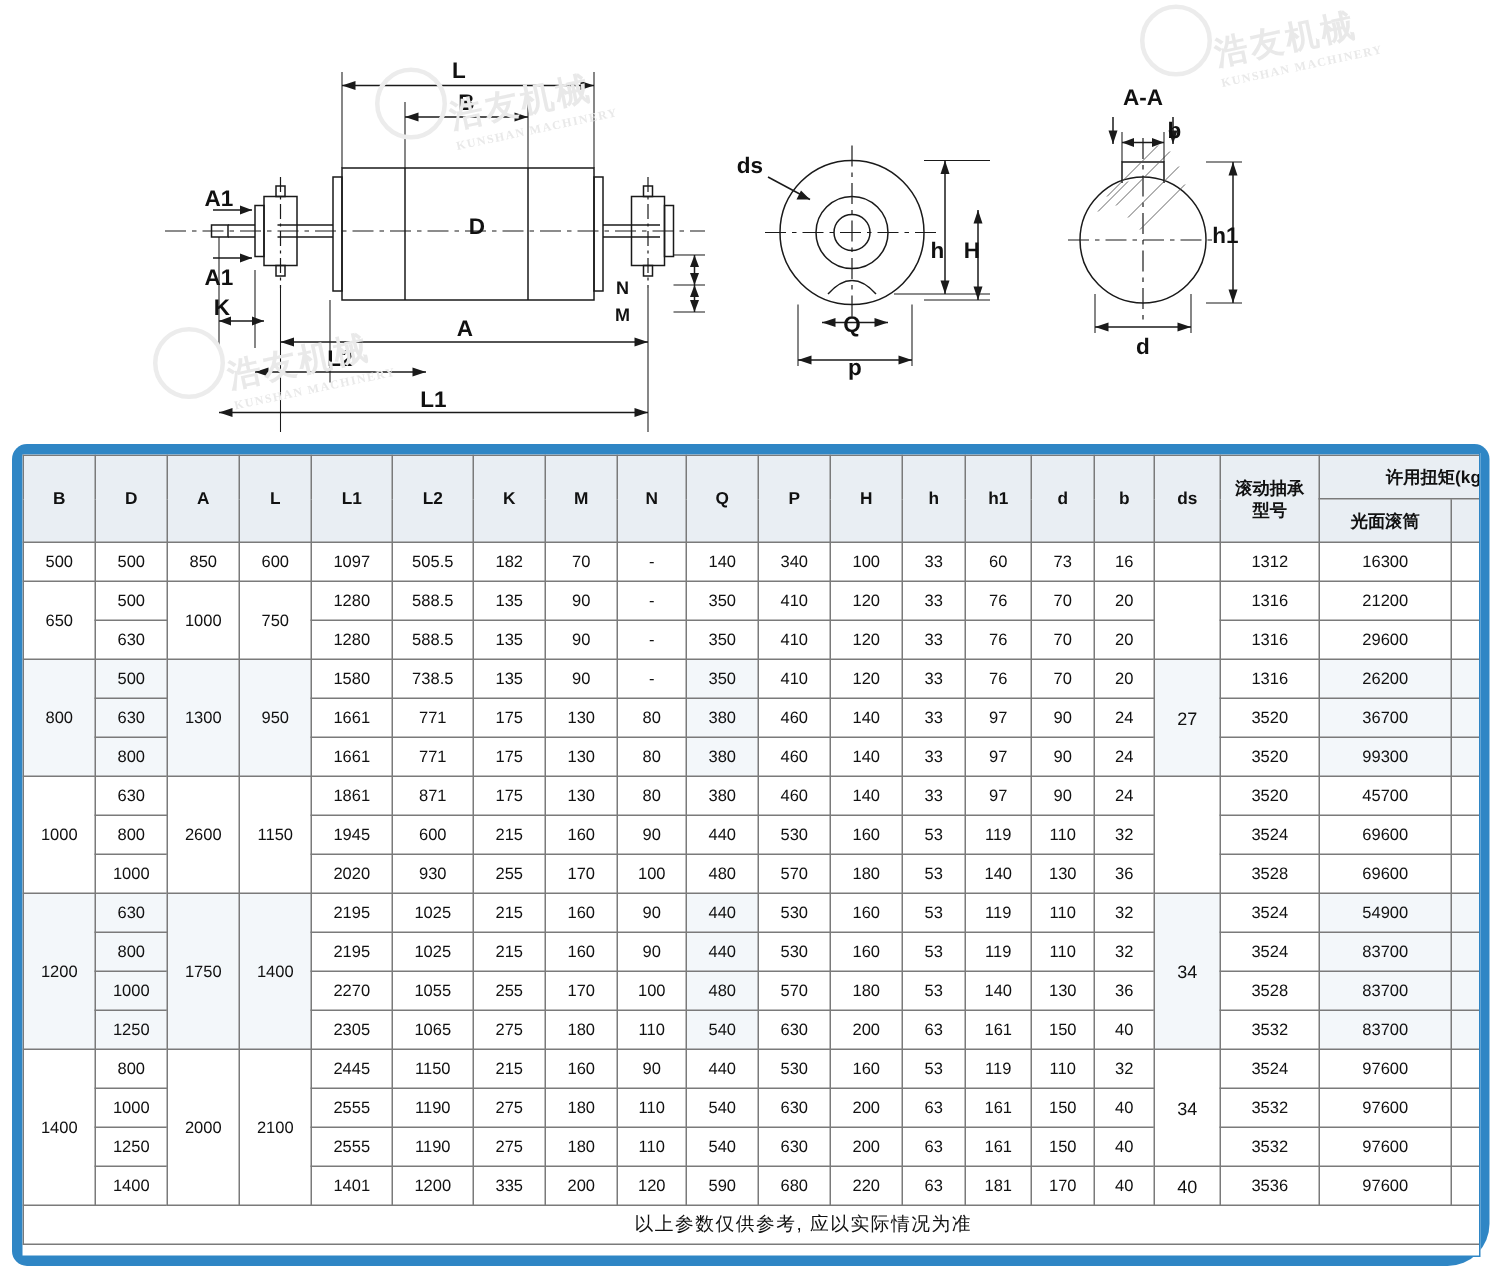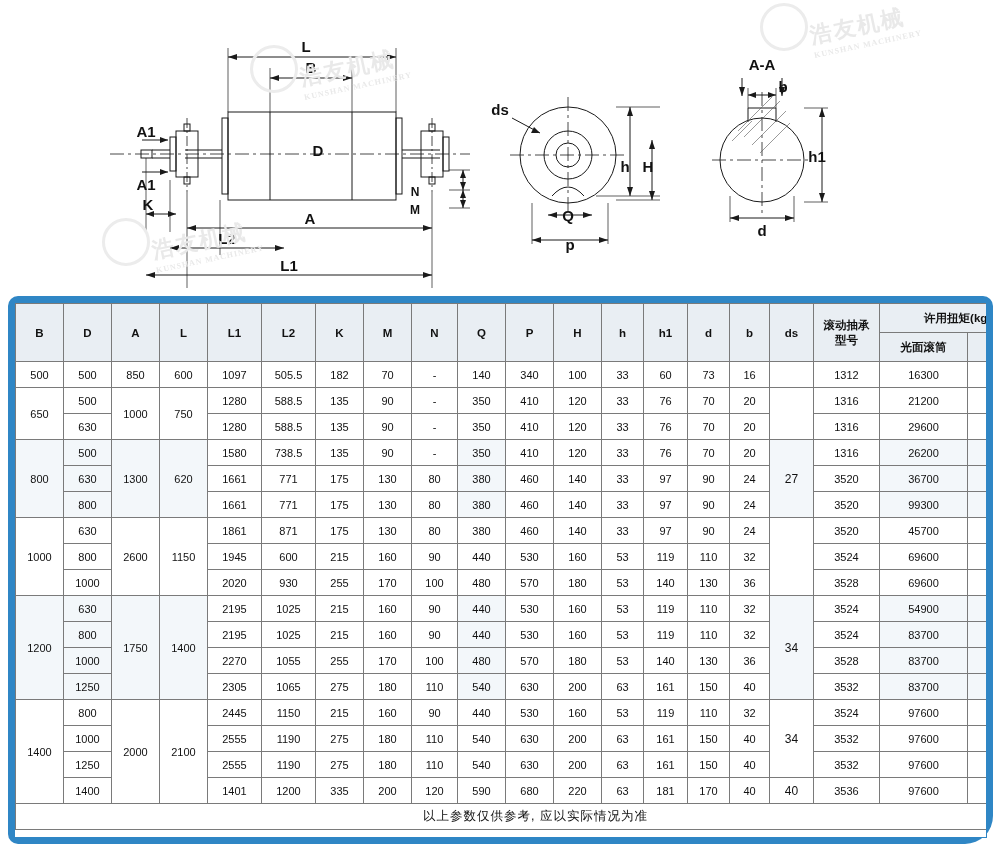--- a/index.html
+++ b/index.html
@@ -396,21 +396,21 @@
           <td>20</td>
           <td>1316</td>
           <td>29600</td>
           <td>45400</td>
         </tr>
 
         <tr>
           <td class="shade" rowspan="3">800</td>
           <td class="shade">500</td>
           <td class="shade" rowspan="3">1300</td>
-          <td class="shade" rowspan="3">620</td>
+          <td class="shade" rowspan="3">950</td>
           <td>1580</td>
           <td>738.5</td>
           <td>135</td>
           <td>90</td>
           <td>-</td>
           <td class="shade">350</td>
           <td>410</td>
           <td>120</td>
           <td>33</td>
           <td>76</td>

